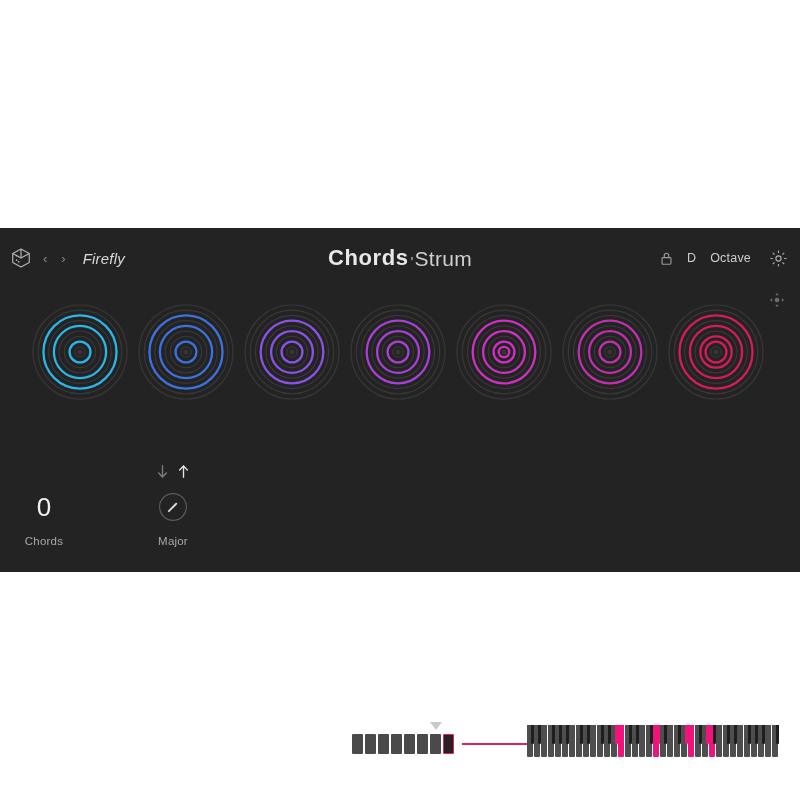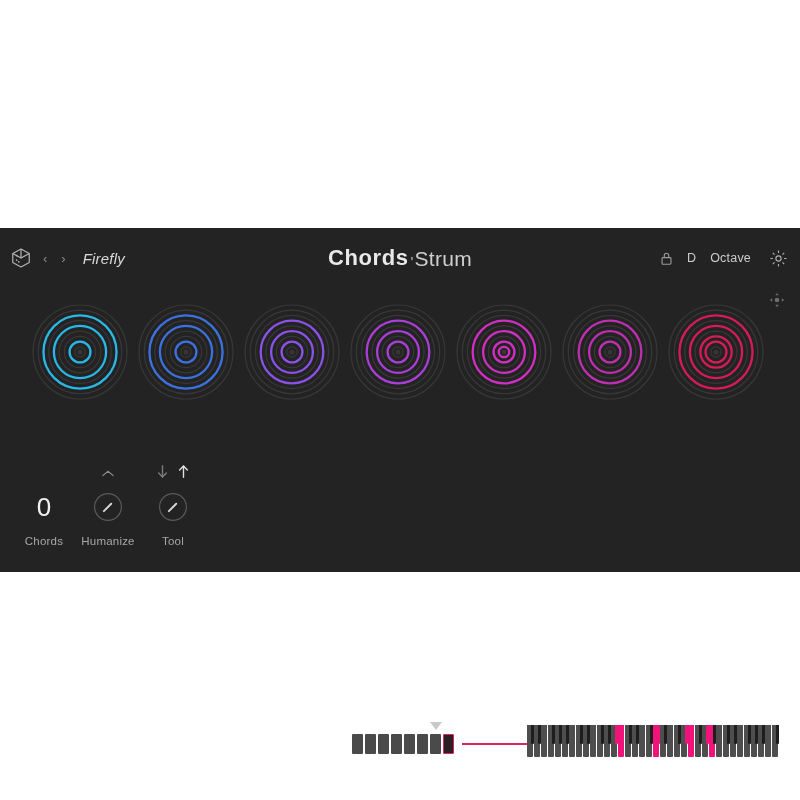--- a/index.html
+++ b/index.html
@@ -392,38 +392,20 @@
     <div class="bottom">
 
       <div class="ctrl ctrl-octave">
         <div class="ctrl-top"></div>
         <div class="ctrl-body">
           <span class="octave-value">0</span>
         </div>
         <div class="ctrl-label">Chords</div>
       </div>
 
-      <div class="ctrl ctrl-humanize">
-        <div class="ctrl-top">
-          <span>
-            <svg width="14" height="9" viewBox="0 0 16 10" fill="none" stroke="#8e8e8e" stroke-width="1.4" stroke-linecap="round">
-              <path d="M2 7.4 8 2.4l6 5"></path>
-            </svg>
-          </span>
-        </div>
-        <div class="ctrl-body">
-          <span>
-            <svg class="knob" viewBox="0 0 36 36" fill="none">
-              <circle cx="18" cy="18" r="14.2" stroke="#5a5a5a" stroke-width="1.2"></circle>
-              <path d="M13.6 22.4 21.4 14.6" stroke="#d8d8d8" stroke-width="2" stroke-linecap="round"></path>
-            </svg>
-          </span>
-        </div>
-        <div class="ctrl-label">Humanize</div>
-      </div>
 
       <div class="ctrl ctrl-strum">
         <div class="ctrl-top">
           <span>
             <svg width="11" height="15" viewBox="0 0 12 16" fill="none" stroke="#7d7d7d" stroke-width="1.5" stroke-linecap="round" stroke-linejoin="round">
               <path d="M6 1.6v12.2"></path>
                 <path d="M1.8 9.6 6 13.9l4.2-4.3"></path>
             </svg>
           </span>
           <span>
@@ -434,21 +416,21 @@
           </span>
         </div>
         <div class="ctrl-body">
           <span>
             <svg class="knob" viewBox="0 0 36 36" fill="none">
               <circle cx="18" cy="18" r="14.2" stroke="#5a5a5a" stroke-width="1.2"></circle>
               <path d="M13.6 22.4 21.4 14.6" stroke="#d8d8d8" stroke-width="2" stroke-linecap="round"></path>
             </svg>
           </span>
         </div>
-        <div class="ctrl-label">Tool</div>
+        <div class="ctrl-label">Major</div>
       </div>
 
       <div class="strip">
         <div class="steps">
             <div class="step"></div>
             <div class="step"></div>
             <div class="step"></div>
             <div class="step"></div>
             <div class="step"></div>
             <div class="step"></div>

